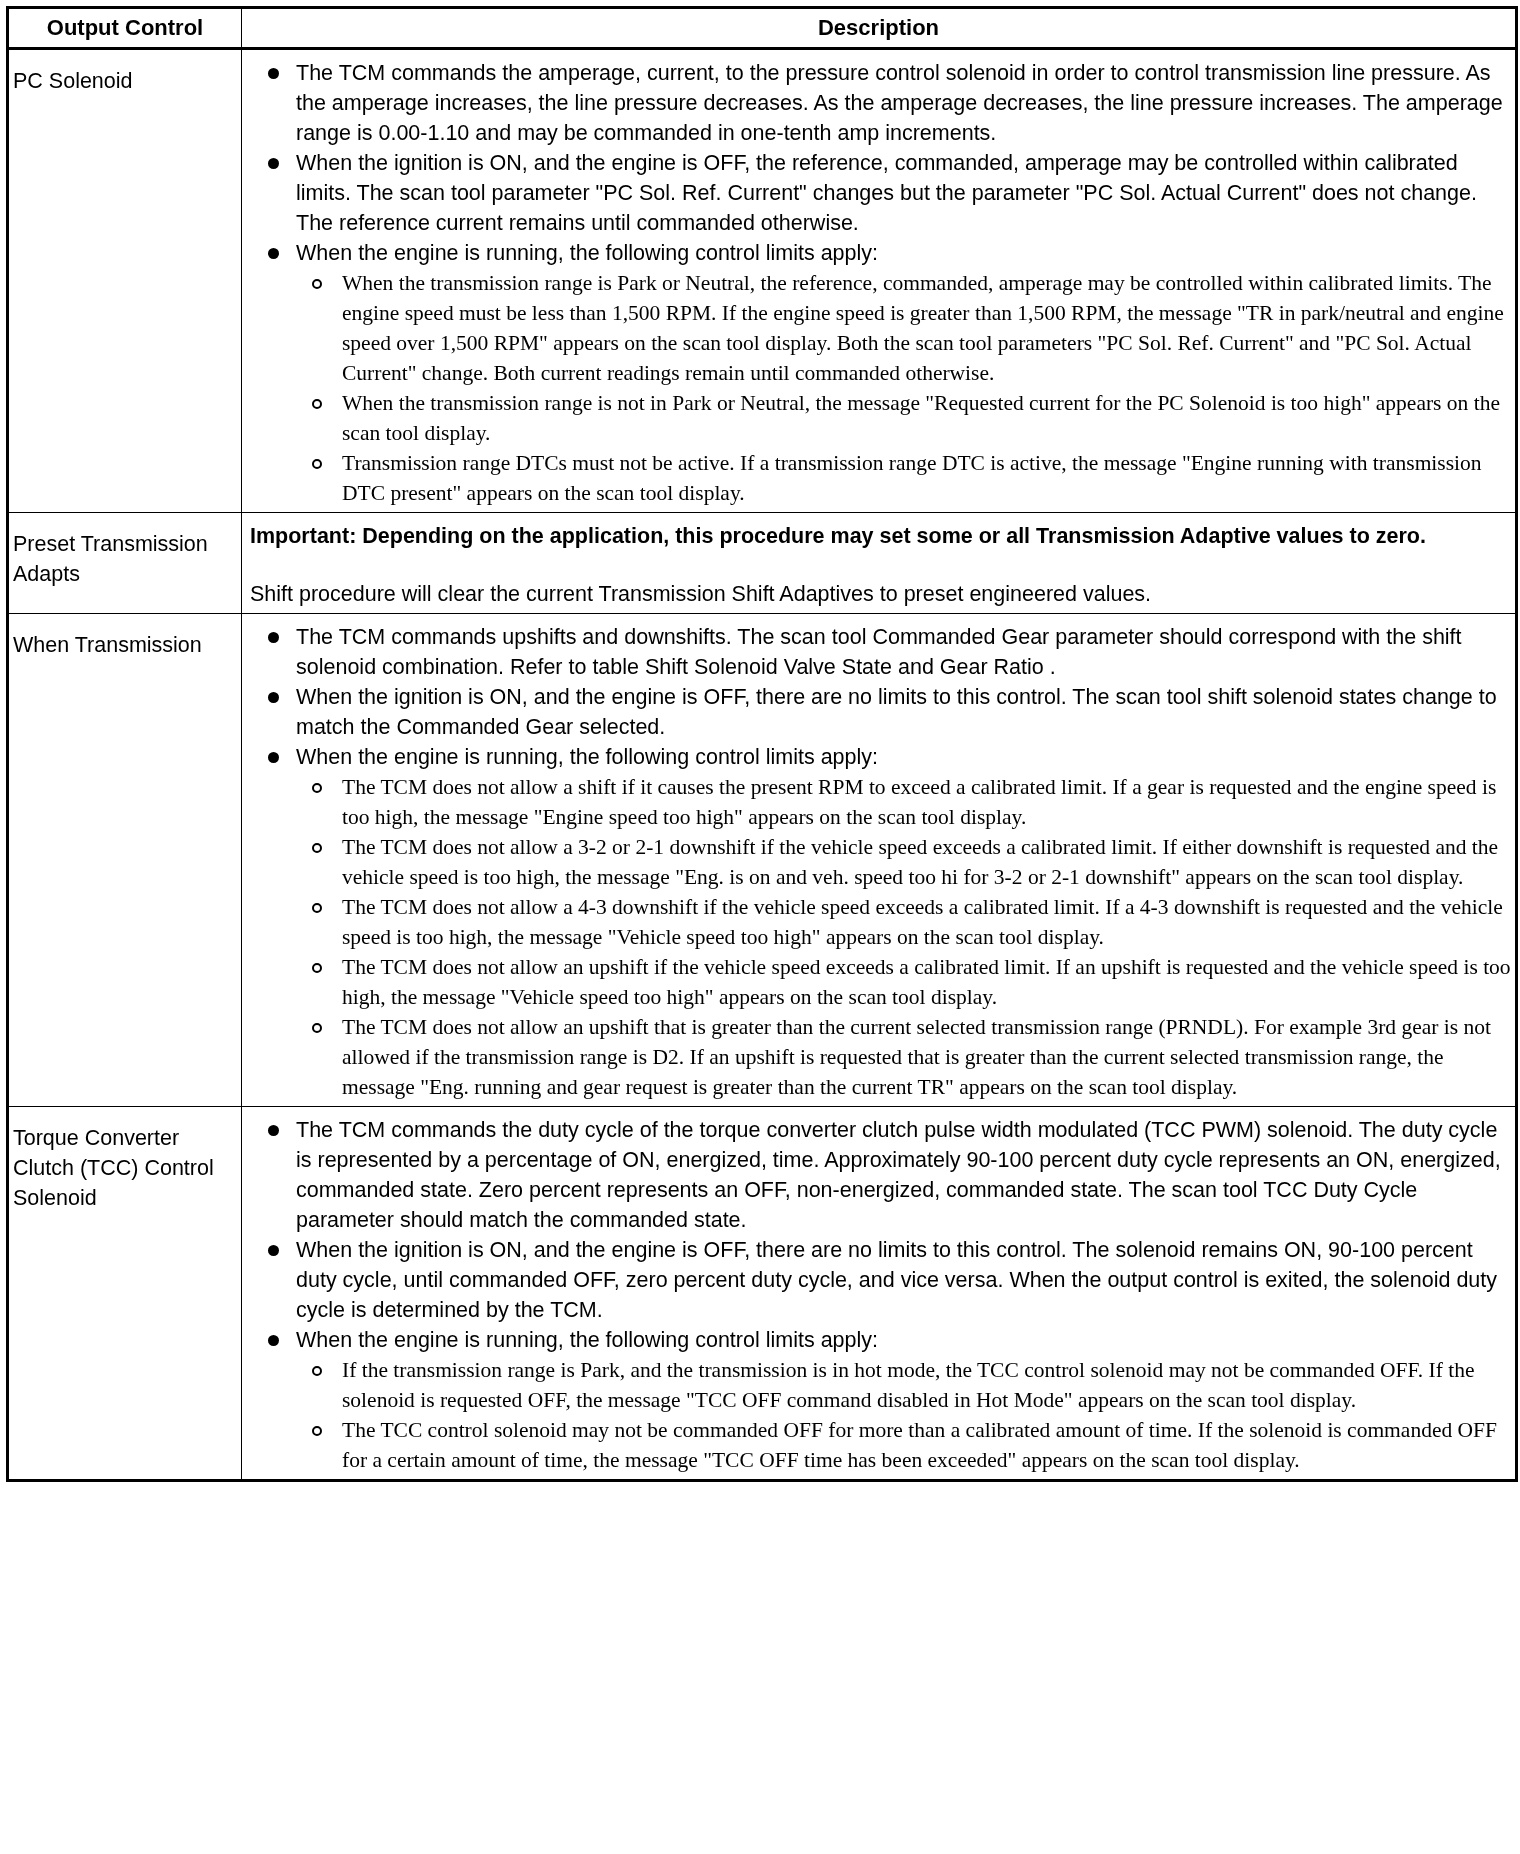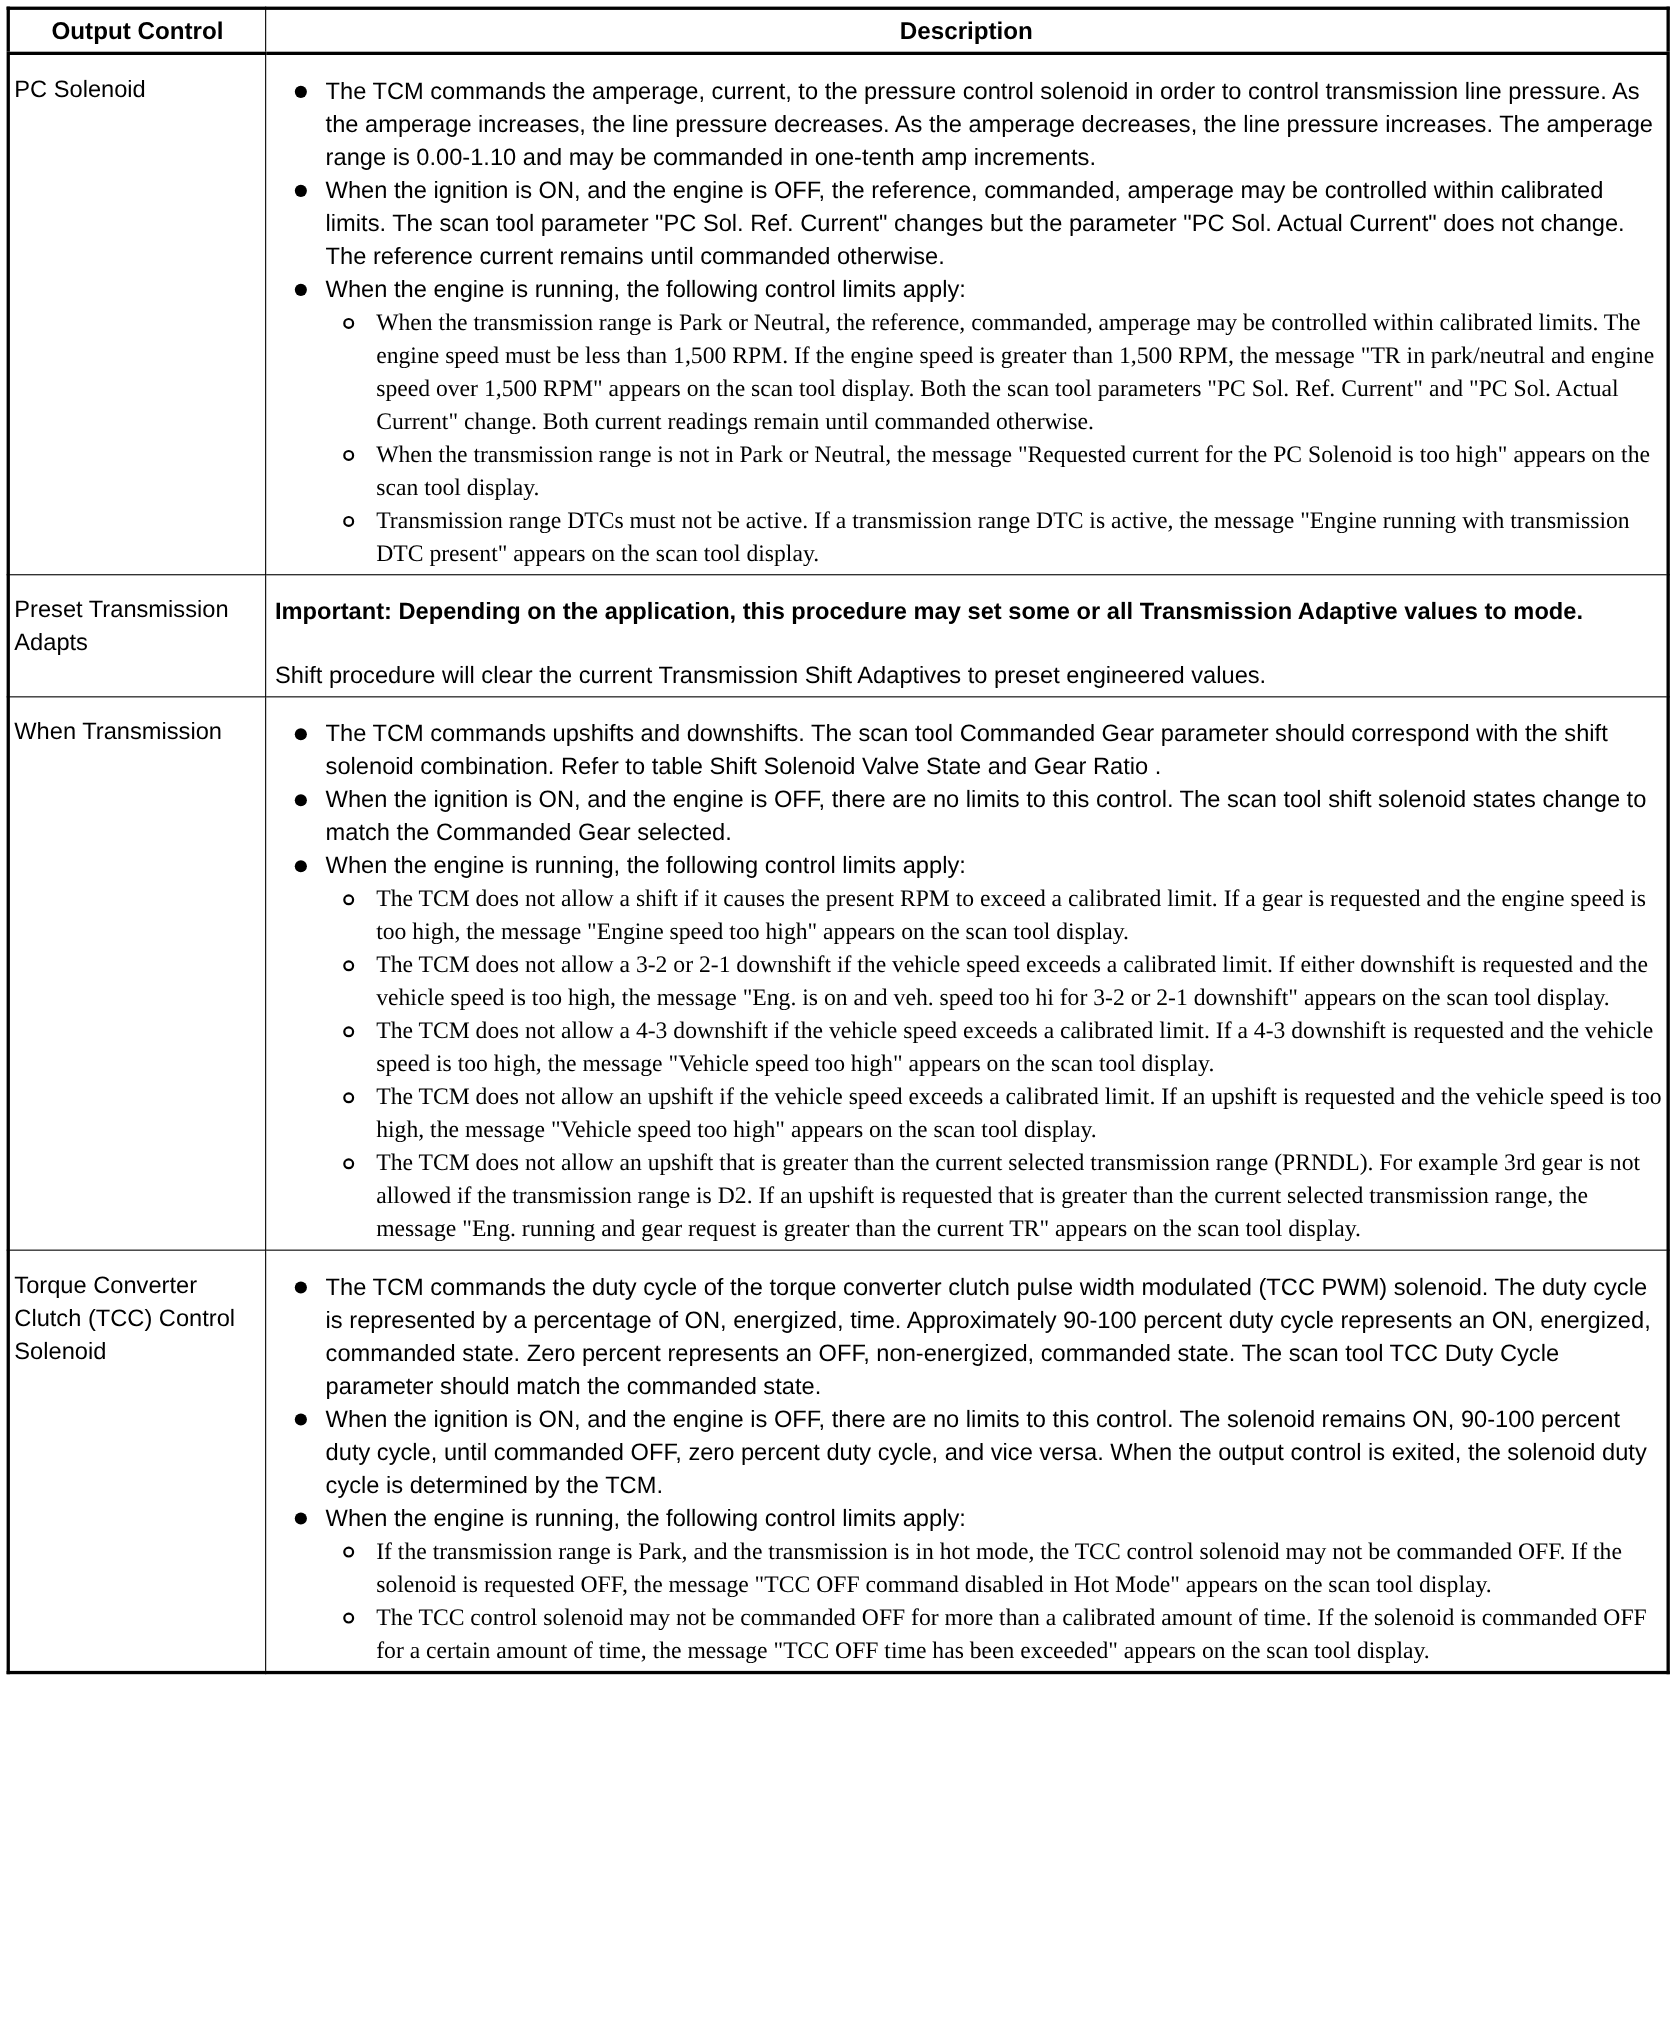--- a/index.html
+++ b/index.html
@@ -6,21 +6,21 @@
   body { width: 1520px; height: 1854px; position: relative; overflow: hidden;
          font-family: "Liberation Sans", sans-serif; color: #000; }
   table.doc { position: absolute; left: 6px; top: 6px; width: 1512px; border-collapse: collapse;
               border: 3px solid #000; table-layout: fixed; }
   table.doc th, table.doc td { border: 1.5px solid #000; vertical-align: top; }
   table.doc th { font-weight: bold; font-size: 22px; height: 38px; vertical-align: middle;
                  border-bottom: 3px solid #000; padding: 0; }
   col.c1 { width: 234px; }
   col.c2 { width: auto; }
   td.name { font-size: 21.5px; line-height: 30px; padding: 16px 4px 4px 4px; }
-  td.desc { font-size: 21.5px; line-height: 30px; padding: 18px 4px 4px 8px; }
+  td.desc { font-size: 21.5px; line-height: 30px; padding: 8px 4px 4px 8px; }
   ul.l1 { list-style: none; margin: 0; padding: 0; }
   ul.l1 > li { position: relative; padding-left: 46px; }
   ul.l1 > li > .bullet { position: absolute; left: 18px; top: 10px; width: 11px; height: 11px; border-radius: 50%;
                          background: #000; }
   ul.l2 { list-style: none; margin: 0; padding: 0; font-family: Liberation Serif, serif; }
   ul.l2 > li { position: relative; padding-left: 46px; }
   ul.l2 > li > .bullet { position: absolute; left: 16px; top: 11px; width: 6px; height: 6px; border-radius: 50%;
                          border: 2.5px solid #000; background: #fff; }
   .imp { font-weight: bold; margin-bottom: 28px; }
 </style>
@@ -53,21 +53,21 @@
               <li><span class="bullet"></span><span>Transmission range DTCs must not be active. If a transmission range DTC is active, the message "Engine running with transmission DTC present" appears on the scan tool display.</span></li>
             </ul>
           </li>
         </ul>
       </td>
     </tr>
 
     <tr>
       <td class="name" style="width:160px">Preset Transmission Adapts</td>
       <td class="desc">
-        <div class="imp">Important: Depending on the application, this procedure may set some or all Transmission Adaptive values to mode.</div>
+        <div class="imp">Important: Depending on the application, this procedure may set some or all Transmission Adaptive values to zero.</div>
         <div>Shift procedure will clear the current Transmission Shift Adaptives to preset engineered values.</div>
       </td>
     </tr>
 
     <tr>
       <td class="name">When Transmission</td>
       <td class="desc">
         <ul class="l1">
           <li><span class="bullet"></span><span>The TCM commands upshifts and downshifts. The scan tool Commanded Gear parameter should correspond with the shift solenoid combination. Refer to table Shift Solenoid Valve State and Gear Ratio .</span></li>
           <li><span class="bullet"></span><span>When the ignition is ON, and the engine is OFF, there are no limits to this control. The scan tool shift solenoid states change to match the Commanded Gear selected.</span></li>

